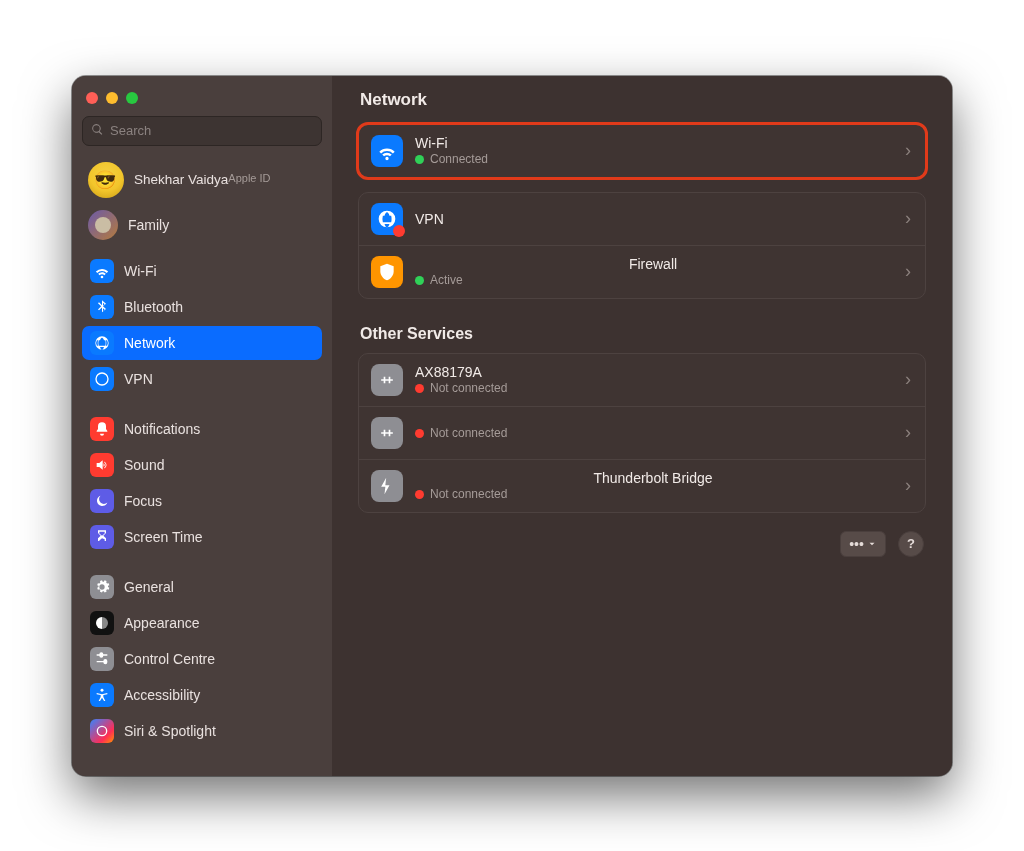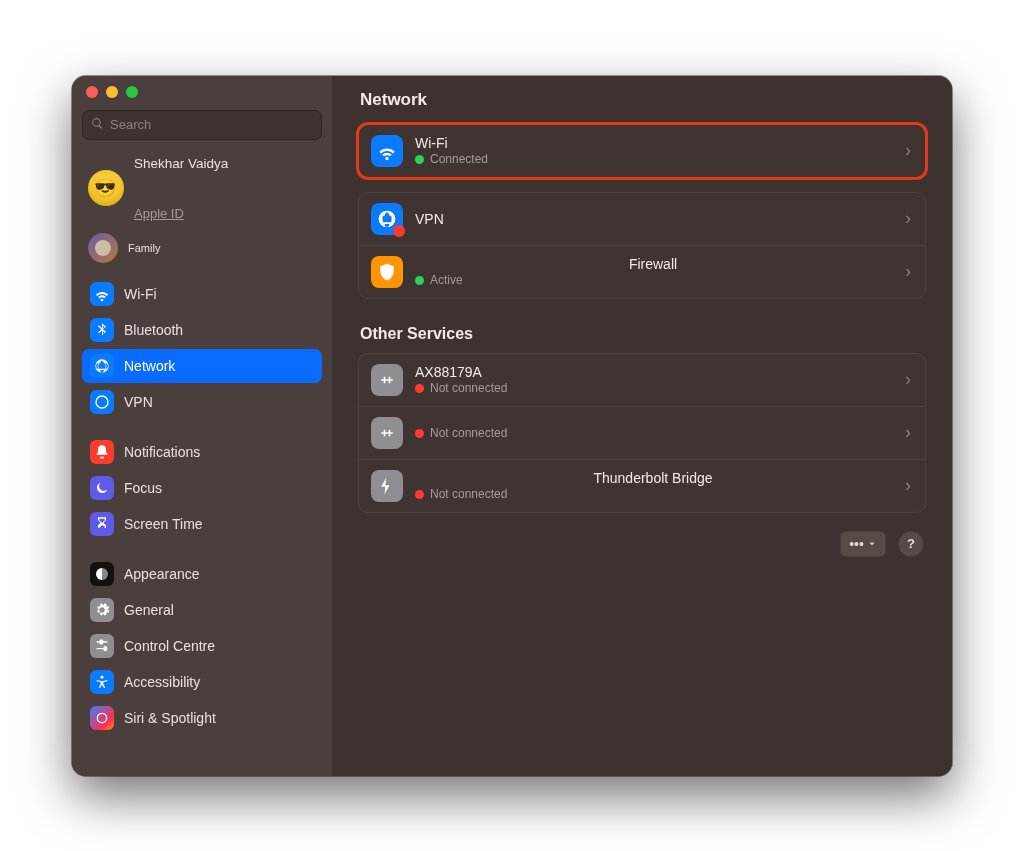--- a/index.html
+++ b/index.html
@@ -3,41 +3,41 @@
 <meta charset="utf-8">
 <style>
   html,body{margin:0;padding:0;background:#fff;font-family:-apple-system,BlinkMacSystemFont,"Helvetica Neue",Arial,sans-serif;}
   .stage{width:1024px;height:851px;background:#fff;display:flex;align-items:center;justify-content:center;}
   .window{
     width:880px;height:700px;border-radius:14px;overflow:hidden;display:flex;
     box-shadow:0 20px 50px rgba(0,0,0,0.55),0 0 0 1px rgba(0,0,0,0.4);
     background:#3d3230;
   }
   
-  .sidebar{width:260px;background:#4a3f3d;display:flex;flex-direction:column;padding:4px 10px 10px 10px;box-sizing:border-box;}
+  .sidebar{width:260px;background:#4a3f3d;display:flex;flex-direction:column;padding:10px 10px 10px 10px;box-sizing:border-box;}
   .traffic-lights{display:flex;gap:8px;padding:6px 4px 12px 4px;}
   .tl{width:12px;height:12px;border-radius:50%;}
   .tl.red{background:#ff5f57;}
   .tl.yellow{background:#febc2e;}
   .tl.green{background:#28c840;}
   .search{
     display:flex;align-items:center;gap:6px;background:#3d3432;border:1px solid #2d2624;border-radius:7px;
     height:28px;padding:0 8px;color:#8b8280;font-size:13px;margin-bottom:12px;
   }
   .search svg{width:13px;height:13px;fill:#8b8280;}
   .account-row{display:flex;align-items:center;gap:10px;padding:4px 6px 8px 6px;}
   .avatar{width:36px;height:36px;border-radius:50%;display:flex;align-items:center;justify-content:center;color:#fff;font-size:18px;font-weight:600;}
   .avatar.memoji{background:radial-gradient(circle at 50% 35%,#f5d142 0%,#f2c52b 55%,#c89a14 100%);}
-  .acct-text{display:flex;flex-direction:column;color:#e9e1df;gap:35px;}
+  .acct-text{display:flex;flex-direction:row;color:#e9e1df;}
   .acct-name{font-size:13.5px;font-weight:500;}
-  .acct-sub{font-size:13px;color:#a59b98;text-decoration:underline;}
+  .acct-sub{font-size:11px;color:#a59b98;}
   .family-row{display:flex;align-items:center;gap:10px;padding:4px 6px 14px 6px;}
   .family-av{width:30px;height:30px;border-radius:50%;background:linear-gradient(135deg,#6b5aa9,#b57b3d);display:flex;align-items:center;justify-content:center;}
   .family-av span{display:block;width:16px;height:16px;border-radius:50%;background:#cabda4;}
-  .family-text{color:#e9e1df;font-size:11px;}
+  .family-text{color:#e9e1df;font-size:14px;}
   .sidebar-list{display:flex;flex-direction:column;gap:2px;}
   .side-item{display:flex;align-items:center;gap:10px;padding:5px 8px;border-radius:7px;color:#e9e1df;font-size:14px;cursor:default;}
   .side-item.selected{background:#0a6cff;color:#fff;}
   .side-spacer{height:12px;}
   .side-icon{width:24px;height:24px;border-radius:6px;display:flex;align-items:center;justify-content:center;flex:0 0 24px;}
   .side-icon svg{width:16px;height:16px;fill:#fff;}
   .ic-wifi{background:#0a7aff;}
   .ic-bt{background:#0a7aff;}
   .ic-net{background:#0a7aff;}
   .ic-vpn{background:#0a7aff;}
@@ -155,54 +155,62 @@
 
         <div class="side-item">
           <span class="side-icon ic-notif">
             <svg viewBox="0 0 24 24">
                 <path d="M12 2a6 6 0 00-6 6v4l-2 3v1h16v-1l-2-3V8a6 6 0 00-6-6zm0 20a3 3 0 003-3H9a3 3 0 003 3z"></path>
               </svg>
           </span>
           <span>Notifications</span>
         </div>
         <div class="side-item">
+          <span class="side-icon ic-sound">
+            <svg viewBox="0 0 24 24">
+                <path d="M4 9v6h4l5 4V5L8 9H4zm12 3a3 3 0 00-1.7-2.7v5.4A3 3 0 0016 12zm2.8 0a6 6 0 00-3.4-5.4v1.7a4.3 4.3 0 010 7.4v1.7A6 6 0 0018.8 12z"></path>
+              </svg>
+          </span>
+          <span>Sound</span>
+        </div>
+        <div class="side-item">
           <span class="side-icon ic-focus">
             <svg viewBox="0 0 24 24">
                 <path d="M20 14.3A8 8 0 119.7 4a6.5 6.5 0 0010.3 10.3z"></path>
               </svg>
           </span>
           <span>Focus</span>
         </div>
         <div class="side-item">
           <span class="side-icon ic-screentime">
             <svg viewBox="0 0 24 24">
                 <path d="M6 2h12v4l-4 4 4 4v4H6v-4l4-4-4-4V2zm2 2v2.6L12 10l4-3.4V4H8zm0 14h8v-2.6L12 14l-4 3.4V18z"></path>
               </svg>
           </span>
           <span>Screen Time</span>
         </div>
 
         <div class="side-spacer"></div>
 
+        <div class="side-item">
+          <span class="side-icon ic-general">
+            <svg viewBox="0 0 24 24">
+                <path d="M12 8a4 4 0 100 8 4 4 0 000-8zm9 4l2 1-1 3-2.4-.5a8 8 0 01-1.3 1.3l.5 2.4-3 1-1-2a8 8 0 01-1.8 0l-1 2-3-1 .5-2.4a8 8 0 01-1.3-1.3L5.8 16l-1-3 2-1a8 8 0 010-1.8l-2-1 1-3 2.4.5A8 8 0 019.5 5.4L9 3l3-1 1 2a8 8 0 011.8 0l1-2 3 1-.5 2.4a8 8 0 011.3 1.3l2.4-.5 1 3-2 1a8 8 0 010 1.8z"></path>
+              </svg>
+          </span>
+          <span>General</span>
+        </div>
         <div class="side-item">
           <span class="side-icon ic-appearance">
             <svg viewBox="0 0 24 24">
                 <path fill="#fff" d="M12 3a9 9 0 100 18V3z"></path>
                 <path fill="#888" d="M12 3v18a9 9 0 000-18z"></path>
               </svg>
           </span>
           <span>Appearance</span>
-        </div>
-        <div class="side-item">
-          <span class="side-icon ic-general">
-            <svg viewBox="0 0 24 24">
-                <path d="M12 8a4 4 0 100 8 4 4 0 000-8zm9 4l2 1-1 3-2.4-.5a8 8 0 01-1.3 1.3l.5 2.4-3 1-1-2a8 8 0 01-1.8 0l-1 2-3-1 .5-2.4a8 8 0 01-1.3-1.3L5.8 16l-1-3 2-1a8 8 0 010-1.8l-2-1 1-3 2.4.5A8 8 0 019.5 5.4L9 3l3-1 1 2a8 8 0 011.8 0l1-2 3 1-.5 2.4a8 8 0 011.3 1.3l2.4-.5 1 3-2 1a8 8 0 010 1.8z"></path>
-              </svg>
-          </span>
-          <span>General</span>
         </div>
         <div class="side-item">
           <span class="side-icon ic-control">
             <svg viewBox="0 0 24 24">
                 <path d="M4 7h4a3 3 0 006 0h6V5h-6a3 3 0 00-6 0H4v2zm0 10h10a3 3 0 006 0v-2a3 3 0 00-6 0H4v2z"></path>
               </svg>
           </span>
           <span>Control Centre</span>
         </div>
         <div class="side-item">

